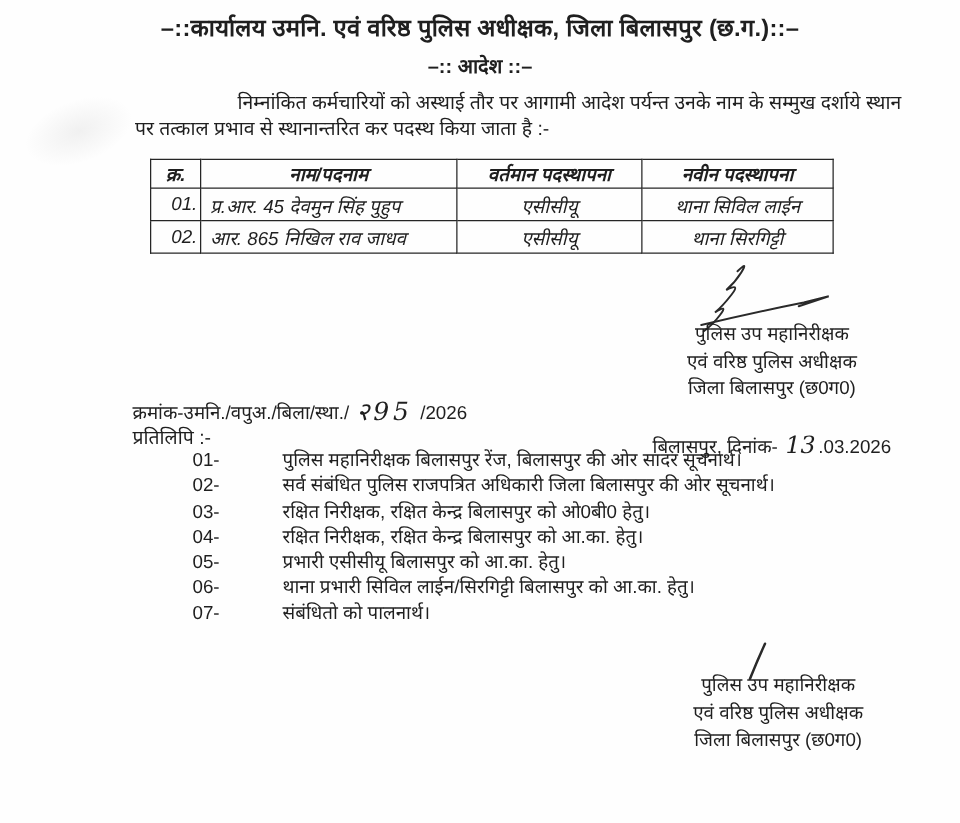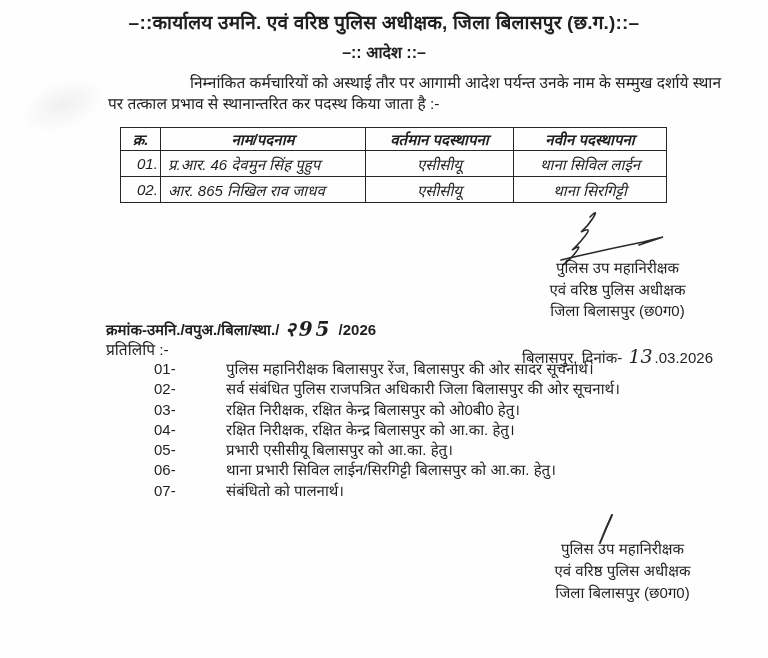--- a/index.html
+++ b/index.html
@@ -53,21 +53,21 @@
     vertical-align:middle;text-align:center;
     font-weight:500;
   }
   table.order-table td.cell-left{text-align:left;padding-left:7px;}
   .sig-svg{left:543px;top:210px;}
   .sign-block-1{
     left:505px;top:257px;width:225px;
     text-align:center;font-size:15px;line-height:21.5px;font-weight:500;
   }
   .ref-line{
-    left:106px;top:314px;font-size:15px;font-weight:700;white-space:nowrap;
+    left:106px;top:314px;font-size:15px;font-weight:400;white-space:nowrap;
   }
   .handwrite{
     font-family:"DejaVu Serif",serif;
     font-style:italic;
     font-size:20px;
     letter-spacing:3px;
     padding:0 6px;
     display:inline-block;
     transform:translateY(1px);
   }
@@ -119,21 +119,21 @@
       <tr>
         <th>क्र.</th>
         <th>नाम/पदनाम</th>
         <th>वर्तमान पदस्थापना</th>
         <th>नवीन पदस्थापना</th>
       </tr>
     </thead>
     <tbody>
       <tr>
         <td>01.</td>
-        <td class="cell-left">प्र.आर. 46 देवमुन सिंह पुहुप</td>
+        <td class="cell-left">प्र.आर. 45 देवमुन सिंह पुहुप</td>
         <td>एसीसीयू</td>
         <td>थाना सिविल लाईन</td>
       </tr>
       <tr>
         <td>02.</td>
         <td class="cell-left">आर. 865 निखिल राव जाधव</td>
         <td>एसीसीयू</td>
         <td>थाना सिरगिट्टी</td>
       </tr>
     </tbody>

